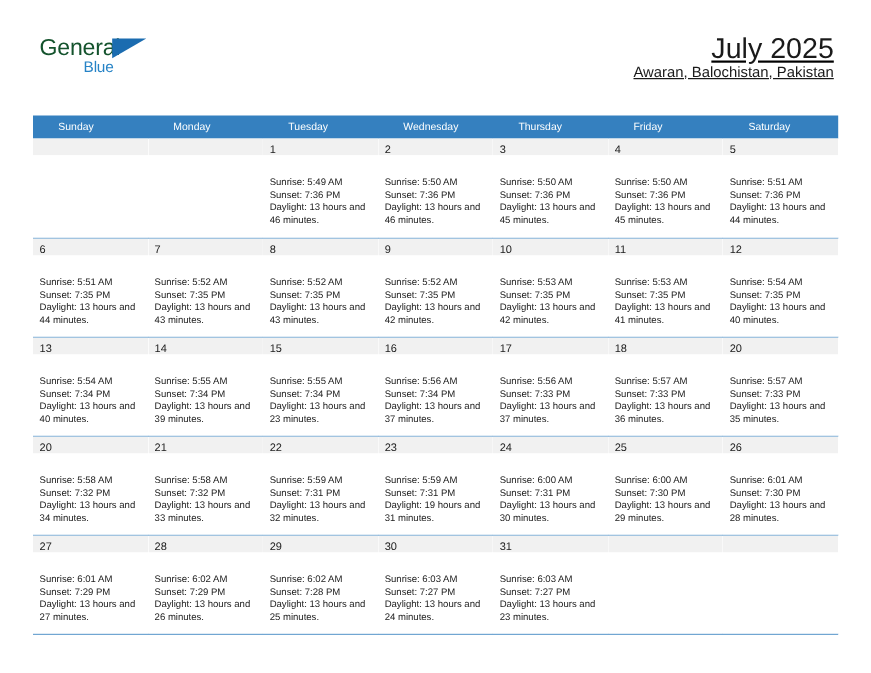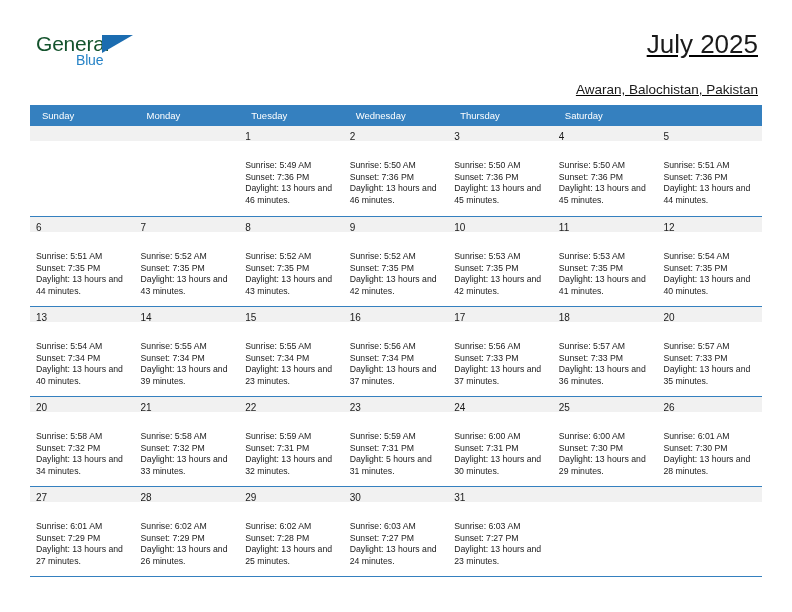--- a/index.html
+++ b/index.html
@@ -77,21 +77,21 @@
     text-decoration: underline;
   }
   .cal-title {
     font-size: 26px;
     font-weight: 400;
     color: #1a1a1a;
     line-height: 1.1;
     white-space: nowrap;
   }
   .cal-subtitle {
-    margin-top: 24px;
+    margin-top: 0;
     font-size: 13.5px;
     font-weight: 400;
     color: #1a1a1a;
     line-height: 1.1;
     white-space: nowrap;
   }
 
   
   .calendar {
     position: absolute;
@@ -103,21 +103,21 @@
   .dow-row {
     display: flex;
     width: 732px;
     background: #3580bf;
     height: 21px;
   }
   .dow-cell {
     flex: 0 0 104.57px;
     width: 104.57px;
     box-sizing: border-box;
-    padding-left: 12px;
+    padding-left: 23px;
     color: #ffffff;
     font-size: 9.5px;
     line-height: 21px;
     white-space: nowrap;
     overflow: hidden;
   }
 
   .week-row {
     display: flex;
     width: 732px;
@@ -191,20 +191,21 @@
   </div>
 
   <div class="calendar">
 
     <div class="dow-row">
       <div class="dow-cell">Sunday</div>
       <div class="dow-cell">Monday</div>
       <div class="dow-cell">Tuesday</div>
       <div class="dow-cell">Wednesday</div>
       <div class="dow-cell">Thursday</div>
+      <div class="dow-cell">Friday</div>
       <div class="dow-cell">Saturday</div>
     </div>
 
     <div class="weeks" id="weeks-container">
         <div class="week-row first">
           <div class="day-cell empty">
             <div class="day-num-band"><span class="day-num"></span></div>
             <div class="day-body"></div>
           </div>
           <div class="day-cell empty">
@@ -391,21 +392,21 @@
               <div class="ev-line">Sunrise: 5:59 AM</div>
               <div class="ev-line">Sunset: 7:31 PM</div>
               <div class="ev-line wrap">Daylight: 13 hours and 32 minutes.</div>
             </div>
           </div>
           <div class="day-cell">
             <div class="day-num-band"><span class="day-num">23</span></div>
             <div class="day-body">
               <div class="ev-line">Sunrise: 5:59 AM</div>
               <div class="ev-line">Sunset: 7:31 PM</div>
-              <div class="ev-line wrap">Daylight: 5 hours and 31 minutes.</div>
+              <div class="ev-line wrap">Daylight: 19 hours and 31 minutes.</div>
             </div>
           </div>
           <div class="day-cell">
             <div class="day-num-band"><span class="day-num">24</span></div>
             <div class="day-body">
               <div class="ev-line">Sunrise: 6:00 AM</div>
               <div class="ev-line">Sunset: 7:31 PM</div>
               <div class="ev-line wrap">Daylight: 13 hours and 30 minutes.</div>
             </div>
           </div>

